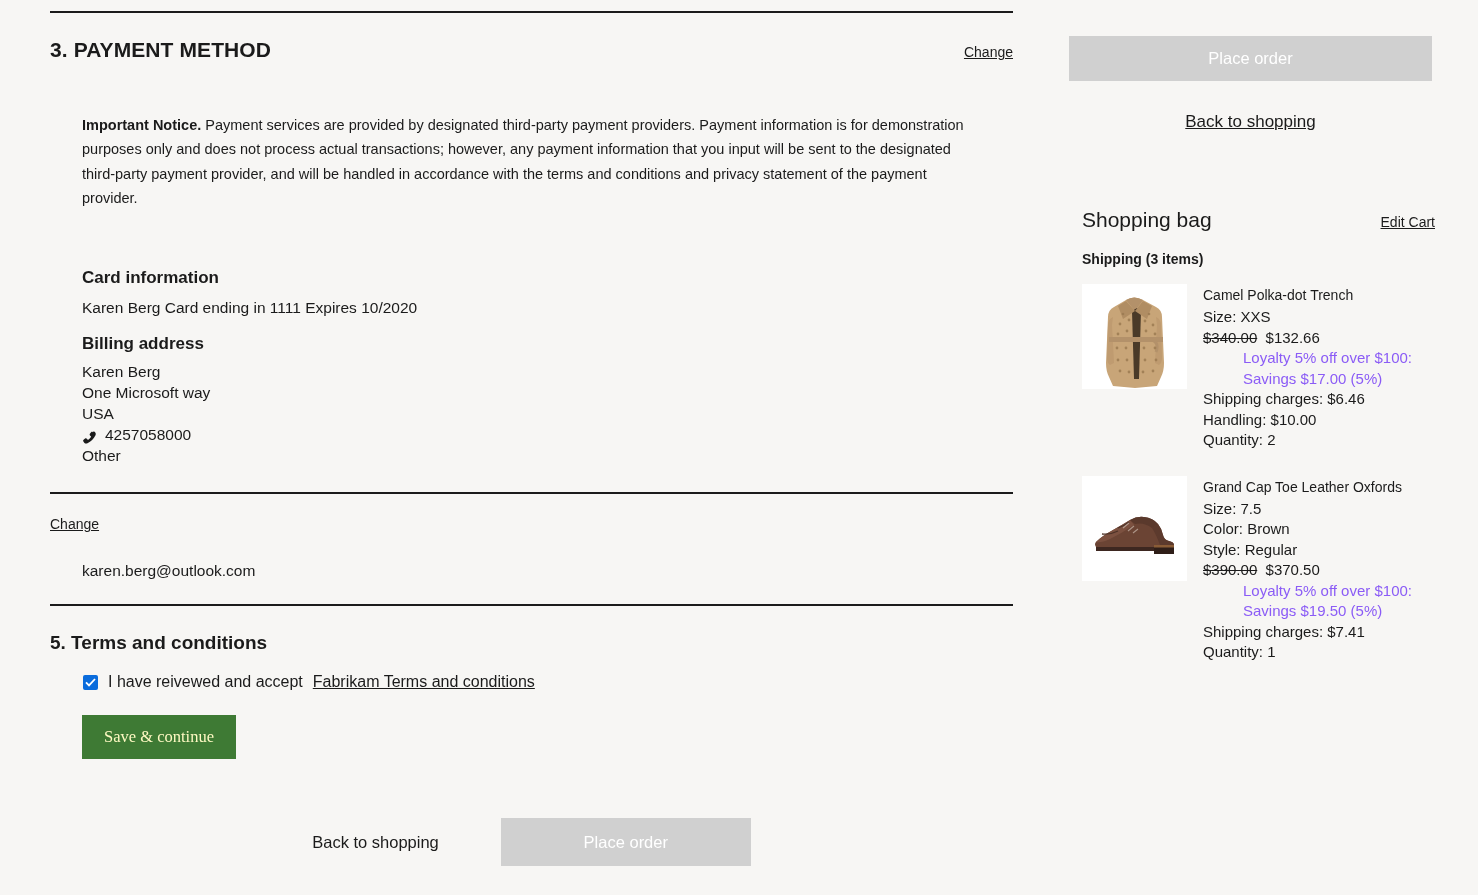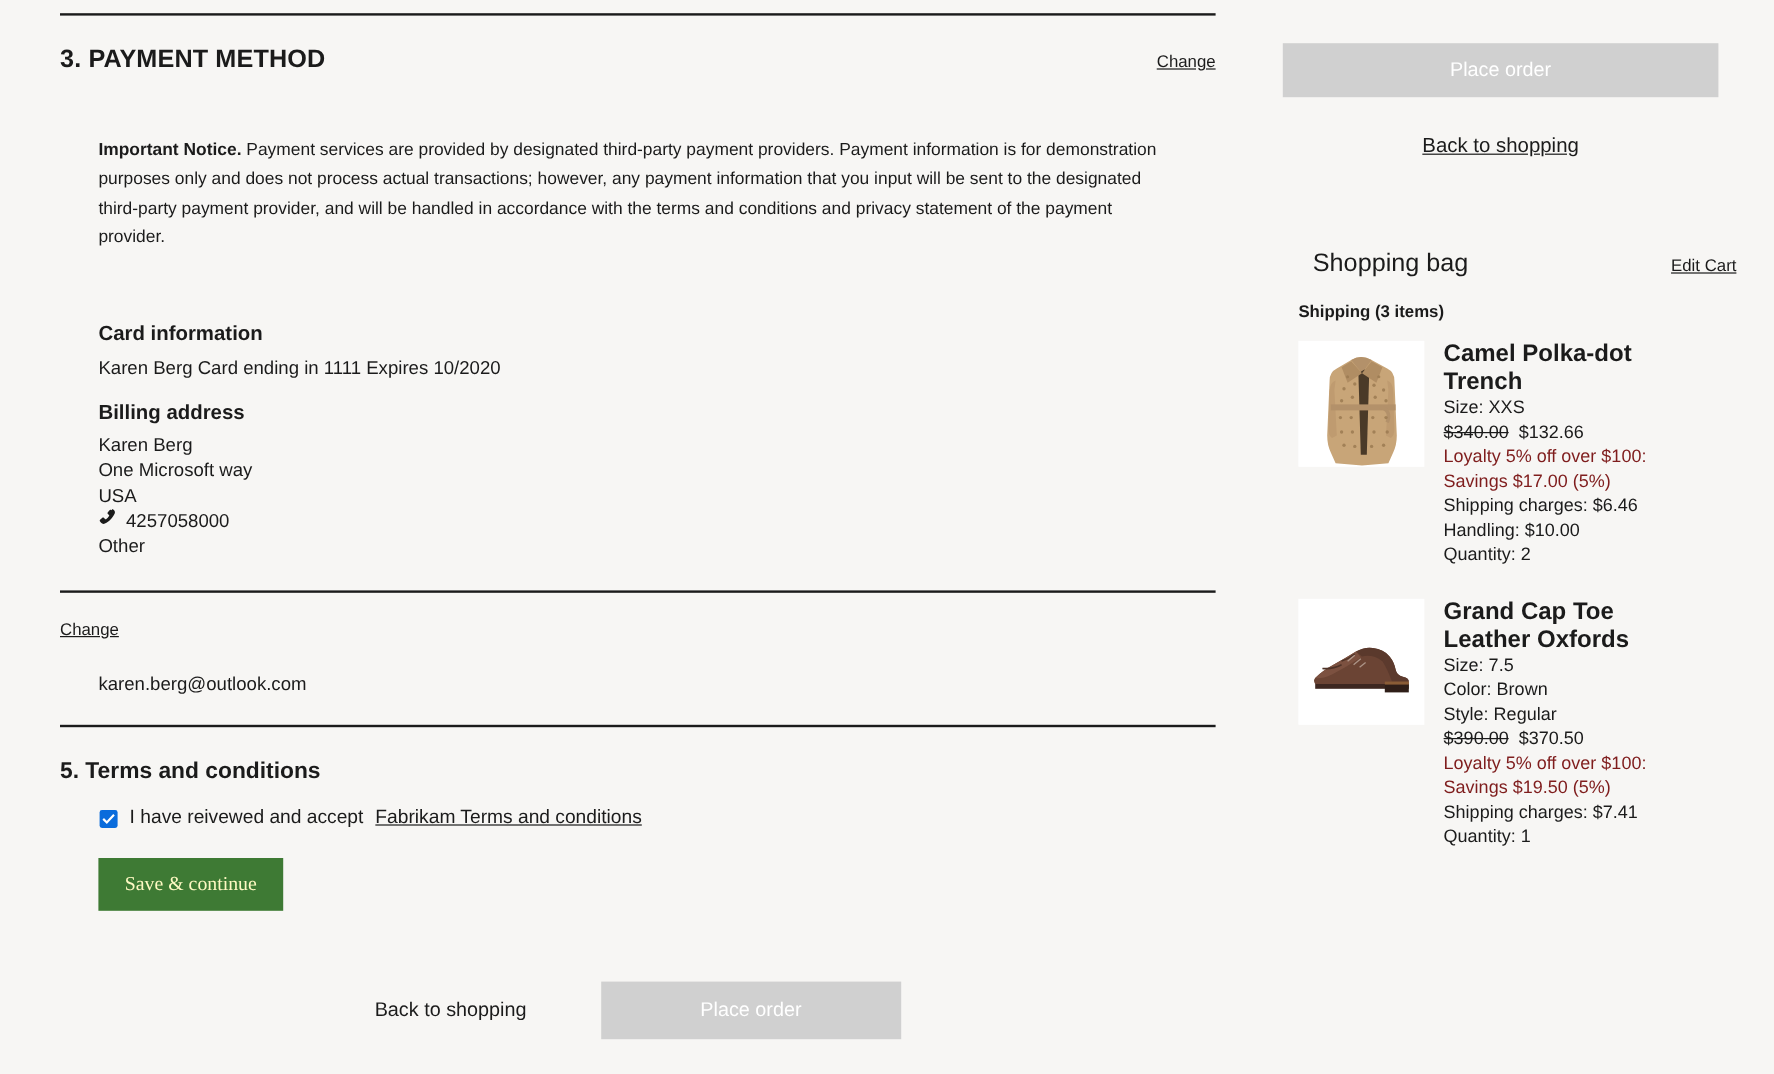--- a/index.html
+++ b/index.html
@@ -40,21 +40,21 @@
   }
   .notice b { font-weight: 700; }
   .sub-label {
     font-size: 17px; font-weight: 700; margin-left: 32px;
   }
   .sub-text {
     font-size: 15.5px; line-height: 21px; margin-left: 32px; font-weight: 400;
   }
   .addr-line { font-size: 15.5px; line-height: 21px; margin-left: 32px; }
   .phone-row {
-    display: flex; align-items: flex-start; gap: 8px;
+    display: flex; align-items: flex-end; gap: 8px;
     margin-left: 32px; font-size: 15.5px; line-height: 21px;
   }
   .phone-ico { width: 15px; height: 15px; display:inline-block; }
   .email { font-size: 15.5px; margin-left: 32px; }
 
   .terms-title { font-size: 19px; font-weight: 700; margin: 0; }
   .terms-row {
     display: flex; align-items: center; gap: 10px;
     margin-left: 33px; font-size: 16px;
   }
@@ -95,36 +95,36 @@
     width: 363px; height: 45px; cursor: default;
     display: flex; align-items: center; justify-content: center;
   }
   .back-link-side {
     display: block; text-align: center; width: 363px;
     font-size: 17px; text-decoration: underline; color: #1b1b1b;
     cursor: pointer;
   }
   .bag-head {
     display: flex; align-items: baseline; justify-content: space-between;
-    width: 353px; margin-left: 25px;
+    width: 353px; margin-left: 13px;
   }
   .bag-title { font-size: 21px; font-weight: 400; }
   .edit-cart { font-size: 14px; text-decoration: underline; color: #1b1b1b; cursor: pointer; }
   .ship-label { font-size: 14px; font-weight: 700; margin-left: 13px; }
 
   .cart-item { display: flex; gap: 16px; margin-left: 13px; }
   .thumb {
     width: 105px; height: 105px; background: #fff; flex: 0 0 auto;
     display: flex; align-items: center; justify-content: center;
     overflow: hidden;
   }
   .item-info { font-size: 15px; line-height: 20.5px; }
-  .item-name { font-size: 20px; font-weight: 700; line-height: 23px; max-width: 215px; }
+  .item-name { font-size: 14px; font-weight: 400; line-height: 23px; max-width: 215px; }
   .strike { text-decoration: line-through; }
-  .green { color: #7f1d1d; }
+  .green { color: #8b5cf6; margin-left: 40px; }
 </style>
 </head>
 <body>
 
 <div class="page">
 
   <div class="main-col">
 
     <div style="height:11px"></div>
     <div class="rule"></div>

